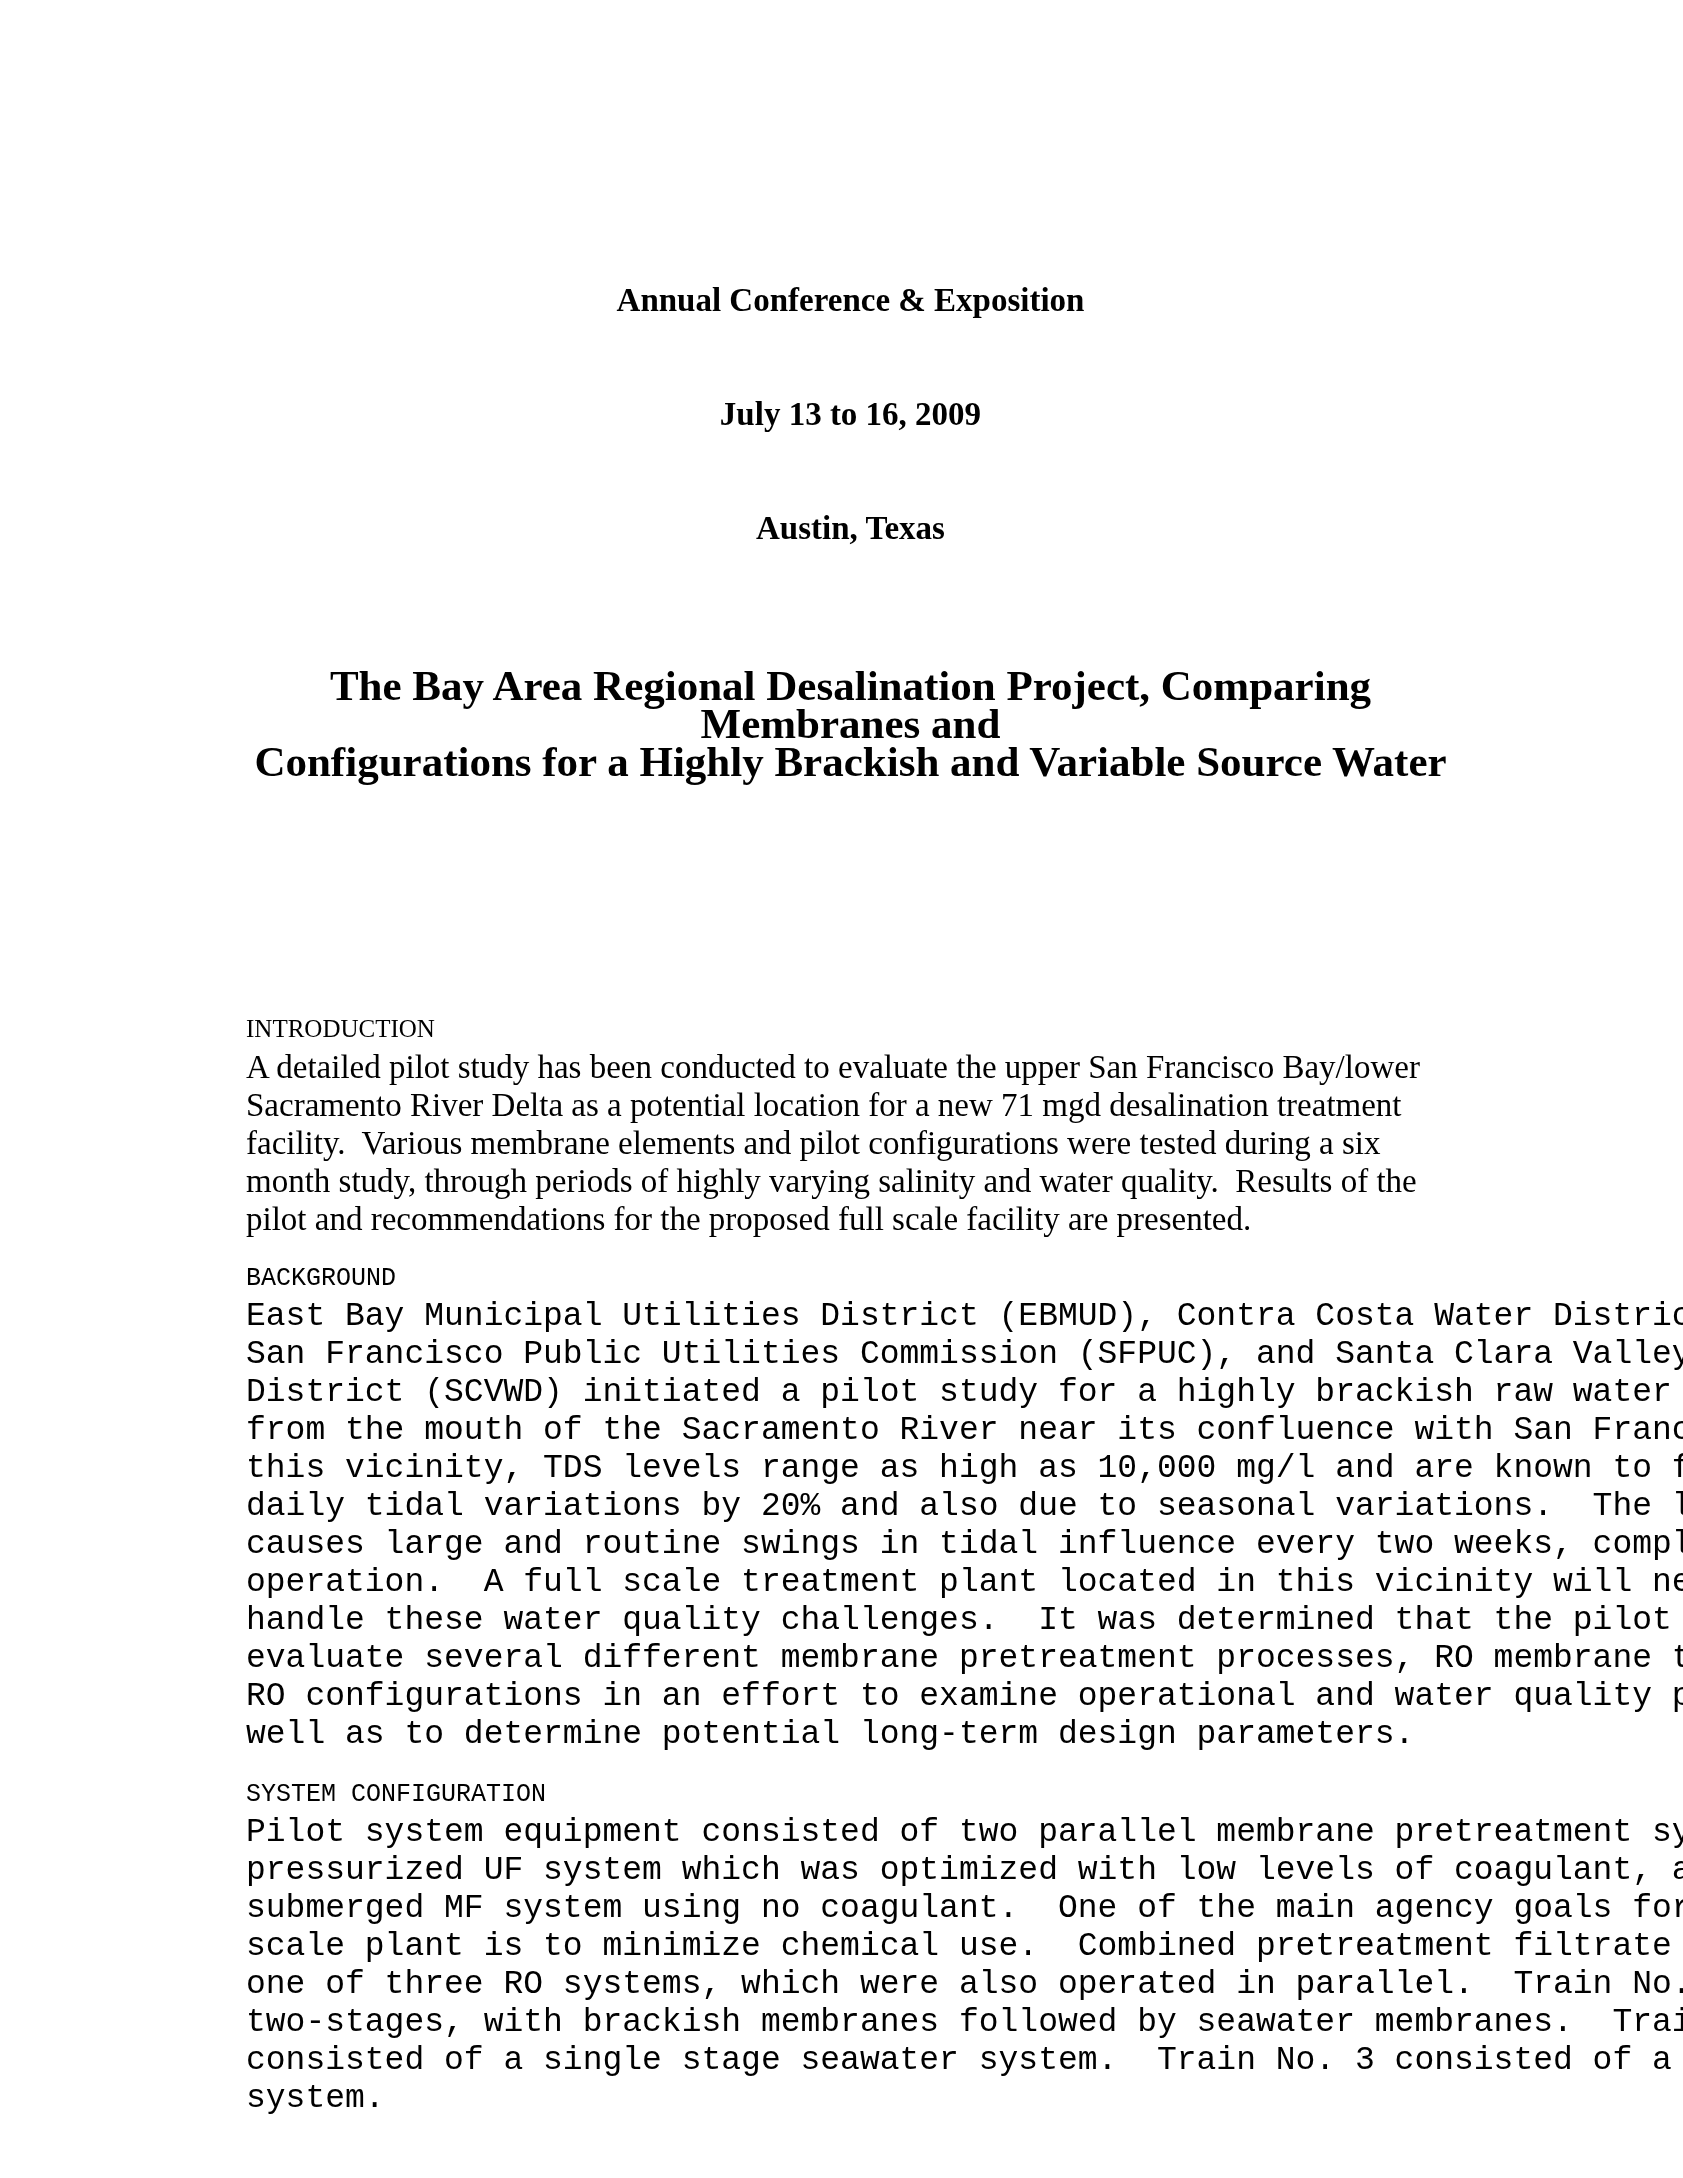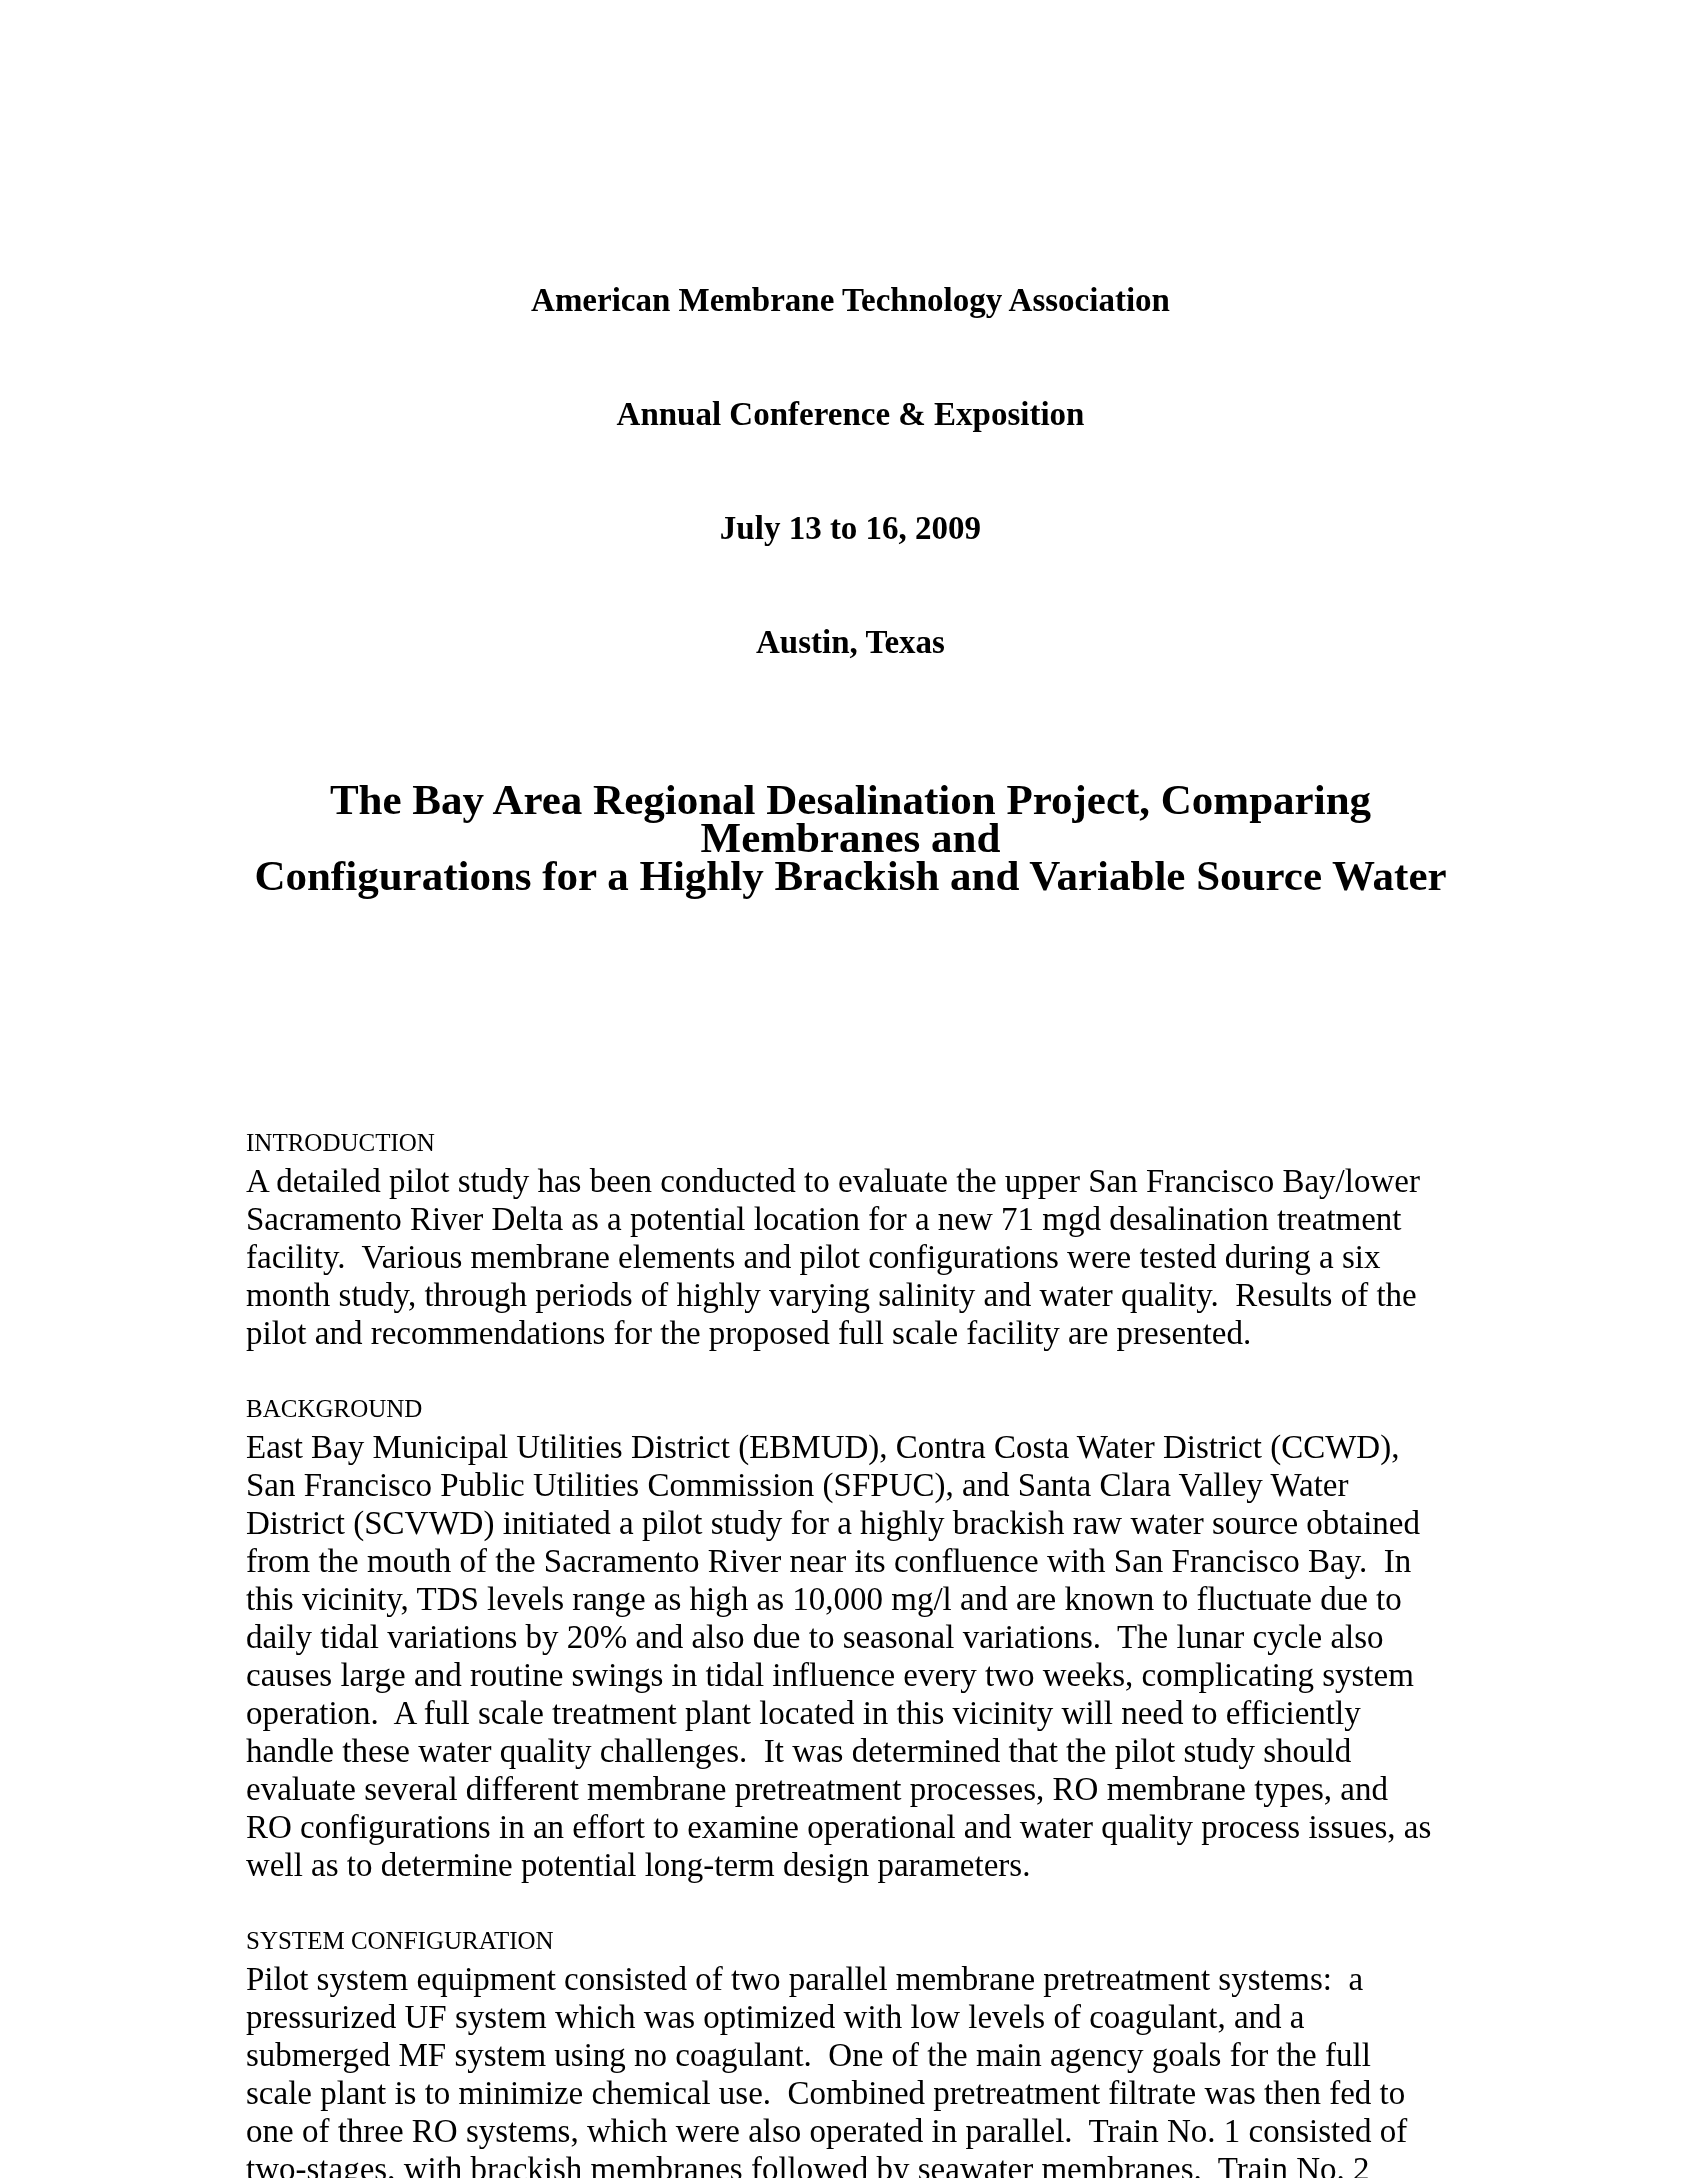--- a/index.html
+++ b/index.html
@@ -35,41 +35,40 @@
     font-weight: bold;
     text-align: center;
     white-space: pre-line;
   }
   .authors {
     margin-top: 73px;
     text-align: center;
     white-space: pre;
   }
   .section-intro { margin-top: 80px; }
-  .section-next  { margin-top: 38px; }
+  .section-next  { margin-top: 22px; font-family: Liberation Mono, monospace; }
   .section-heading {
     margin: 0;
     font-size: 25px;
     line-height: 38px;
     font-weight: normal;
     white-space: pre;
   }
   .section-body, .para {
     margin: 0;
     white-space: pre;
   }
 </style>
 </head>
 <body>
 
 <div class="page">
   <div class="content">
 
     <header class="conf-block">
-      <div>American Membrane Technology Association</div>
       <div>Annual Conference &amp; Exposition</div>
       <div>July 13 to 16, 2009</div>
       <div>Austin, Texas</div>
     </header>
 
     <h1 class="doc-title">The Bay Area Regional Desalination Project, Comparing Membranes and
 Configurations for a Highly Brackish and Variable Source Water</h1>
 
     <div class="authors">
     </div>

